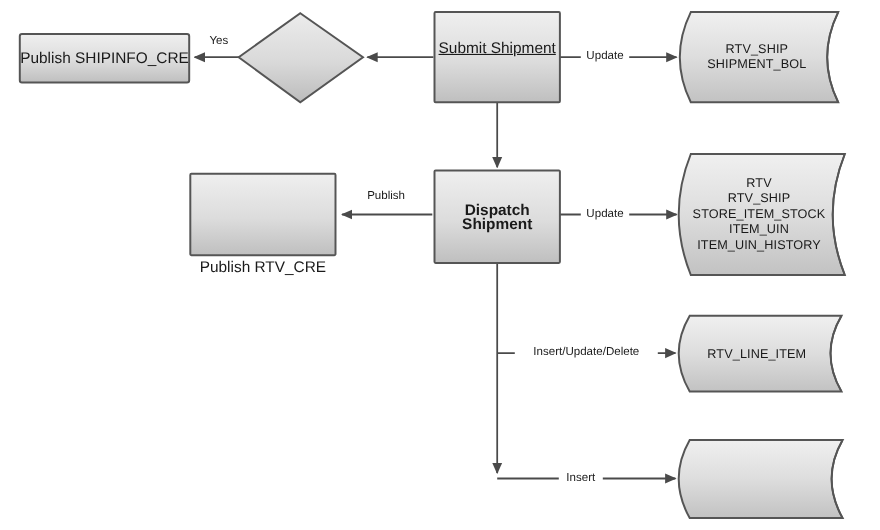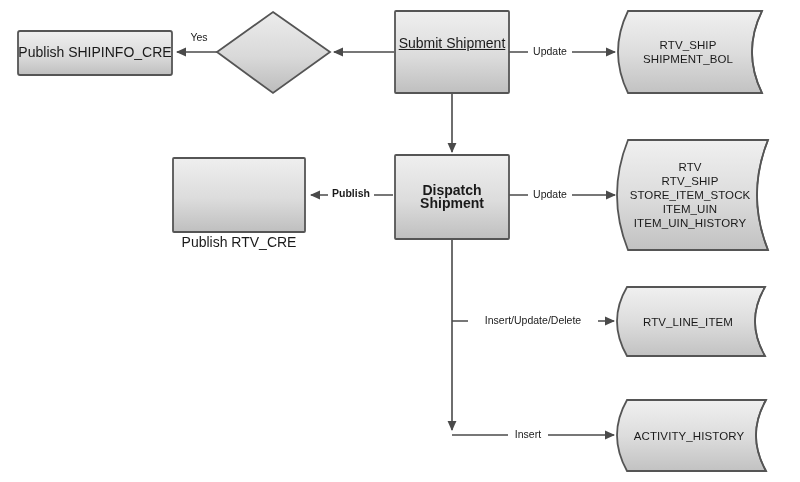--- a/index.html
+++ b/index.html
@@ -153,27 +153,26 @@
   <div class="node-label" style="left:393px; top:155px; width:118px; height:84px;font-weight:bold;">Dispatch Shipment</div>
 
   <div class="node-label db-label" style="left:620px; top:140px; width:140px; height:110px;">RTV
 RTV_SHIP
 STORE_ITEM_STOCK
 ITEM_UIN
 ITEM_UIN_HISTORY</div>
 
   <div class="node-label db-label" style="left:622px; top:287px; width:132px; height:69px;">RTV_LINE_ITEM</div>
 
-  <div class="node-label db-label" style="left:620px; top:400px; width:138px; height:71px;">ACTIVITY_HISTORY</div>
 
   <div class="edge-label" style="left:184px; top:31px; width:30px;">Yes</div>
 
   <div class="edge-label" style="left:528px; top:45px; width:44px;">Update</div>
 
-  <div class="edge-label" style="left:328px; top:187px; width:46px;font-weight:bold;">Publish</div>
+  <div class="edge-label" style="left:328px; top:172px; width:46px;">Publish</div>
 
   <div class="edge-label" style="left:528px; top:188px; width:44px;">Update</div>
 
   <div class="edge-label" style="left:468px; top:314px; width:130px;">Insert/Update/Delete</div>
 
   <div class="edge-label" style="left:508px; top:428px; width:40px;">Insert</div>
 
 </div>
 
 </body></html>

